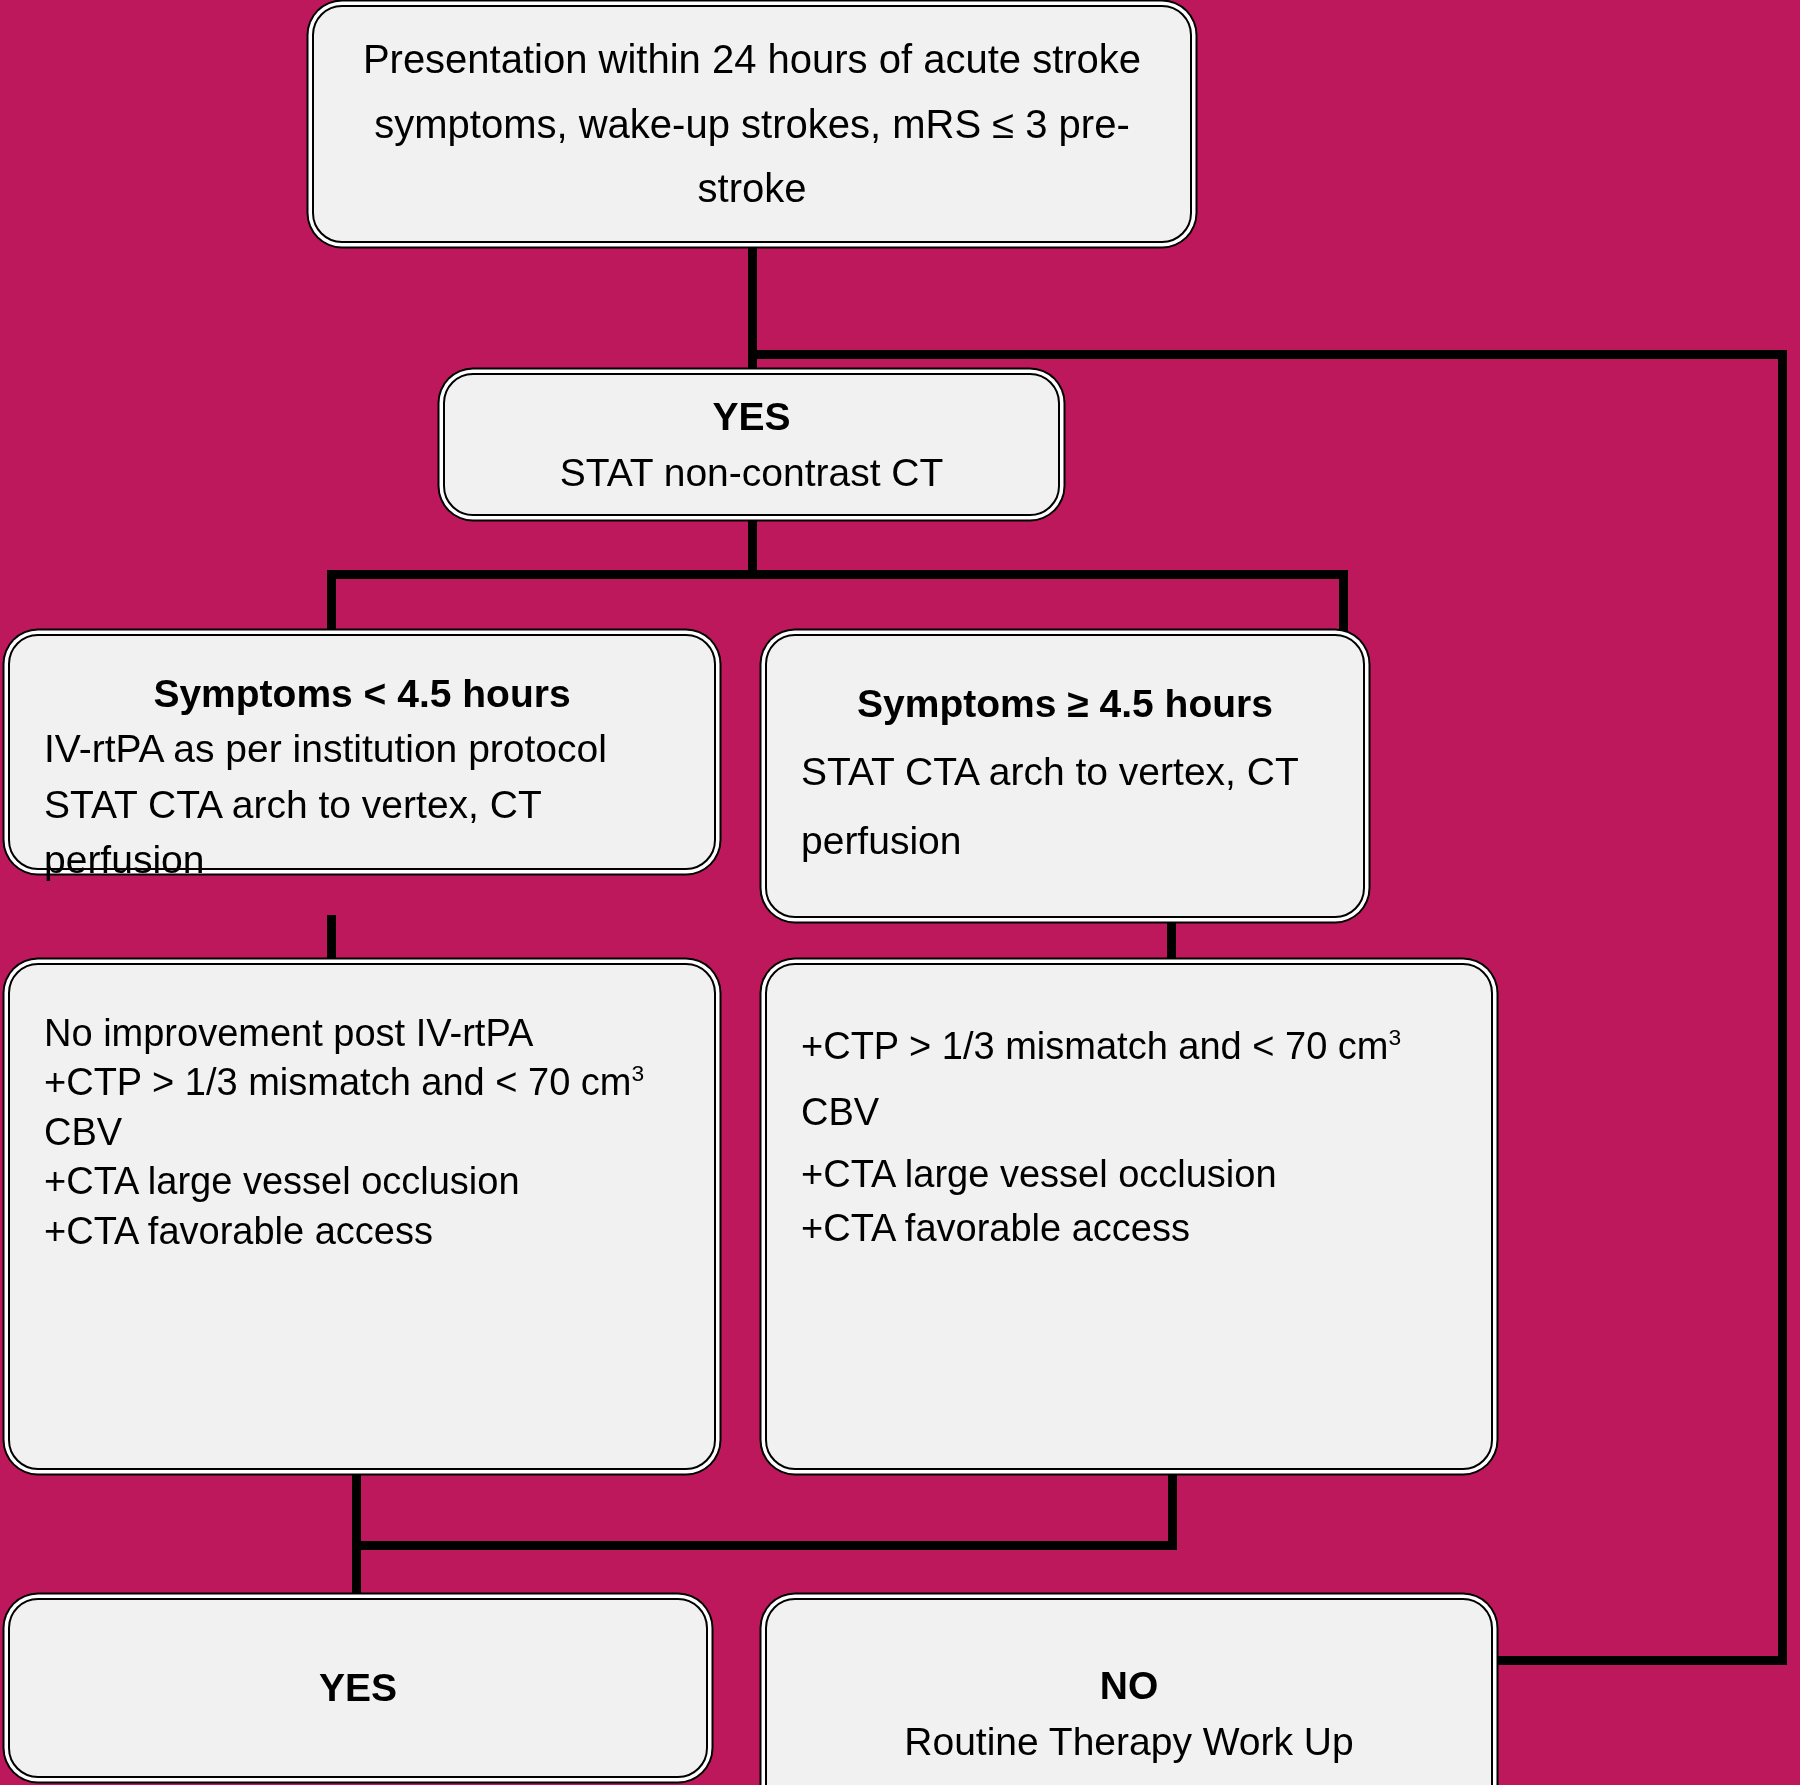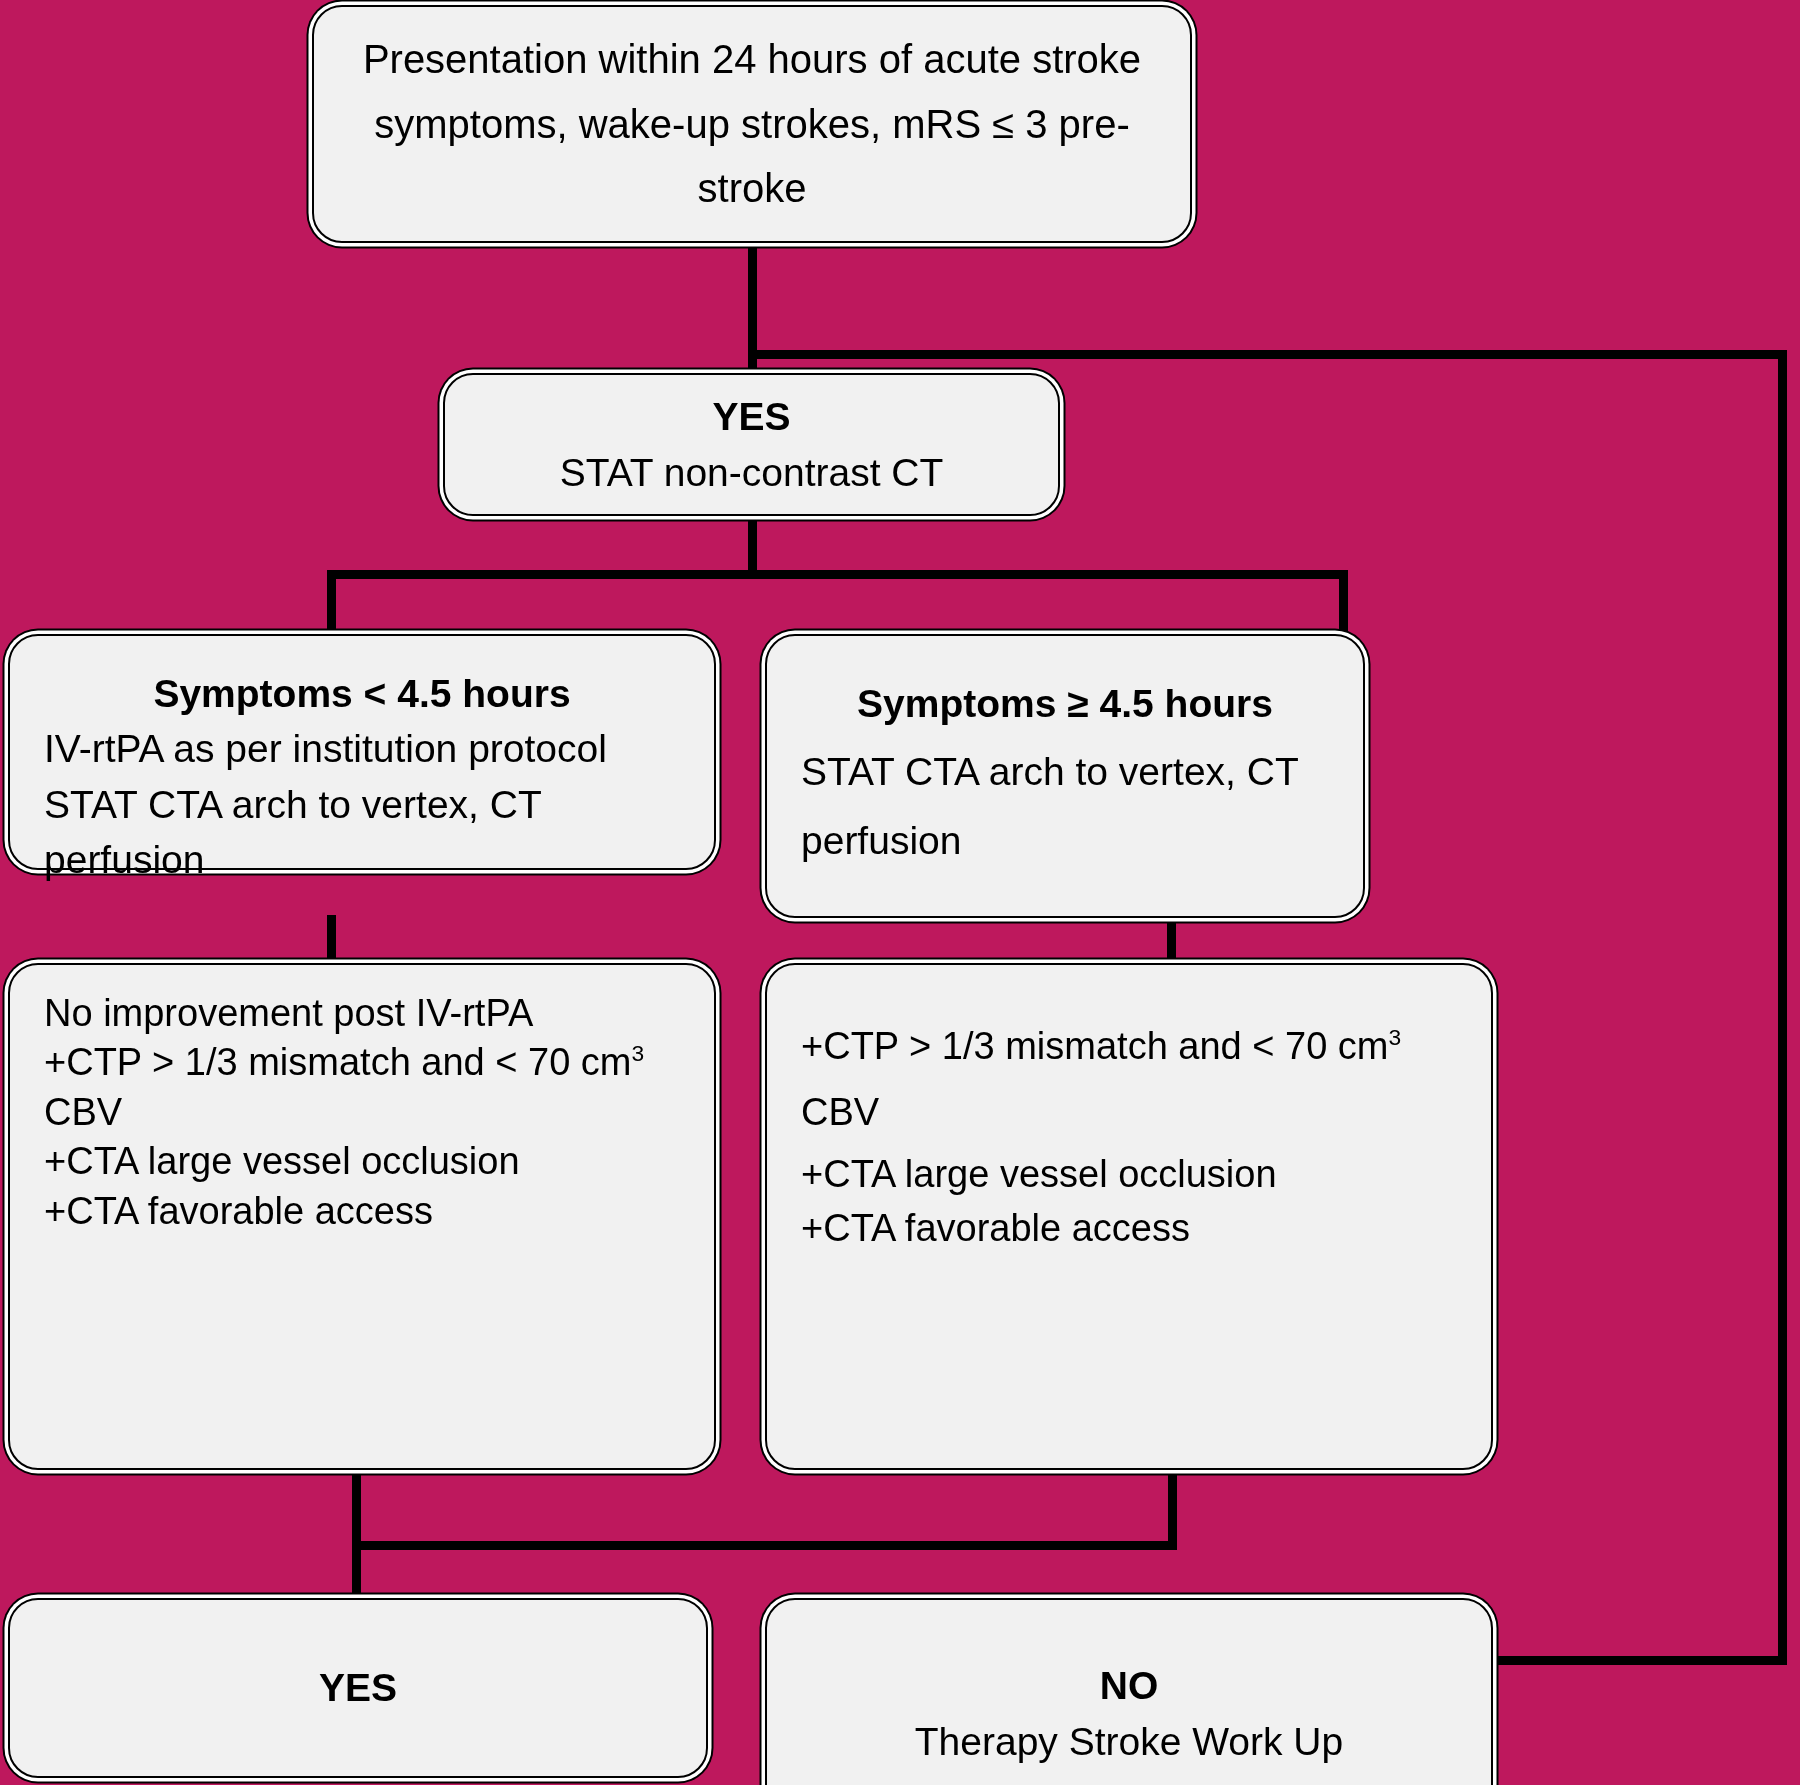--- a/index.html
+++ b/index.html
@@ -111,37 +111,37 @@
     <div class="body txt-39 pad-h">STAT CTA arch to vertex, CT</div>
     <div class="body txt-39 pad-h">perfusion</div>
   </div>
 
   <div class="node" style="left:765px; top:634px; width:600px; height:284px; justify-content:flex-start; padding-top:40px;gap:13px;">
     <div class="hdr txt-39 pad-h">Symptoms ≥ 4.5 hours</div>
     <div class="body txt-39 pad-h">STAT CTA arch to vertex, CT</div>
     <div class="body txt-39 pad-h">perfusion</div>
   </div>
 
-  <div class="node" style="left:8px; top:963px; width:708px; height:507px; justify-content:flex-start; padding-top:24px;">
+  <div class="node" style="left:8px; top:963px; width:708px; height:507px; justify-content:flex-start; padding-top:44px;">
     <div class="body txt-38 pad-h">No improvement post IV-rtPA</div>
     <div class="body txt-38 pad-h"><span>+CTP &gt; 1/3 mismatch and &lt; 70 cm</span><sup>3</sup></div>
     <div class="body txt-38 pad-h">CBV</div>
     <div class="body txt-38 pad-h">+CTA large vessel occlusion</div>
     <div class="body txt-38 pad-h">+CTA favorable access</div>
   </div>
 
   <div class="node" style="left:765px; top:963px; width:728px; height:507px; justify-content:flex-start; padding-top:52px;">
     <div class="body txt-38 pad-h" style="line-height:1.55;"><span>+CTP &gt; 1/3 mismatch and &lt; 70 cm</span><sup>3</sup></div>
     <div class="body txt-38 pad-h" style="line-height:1.90;">CBV</div>
     <div class="body txt-38 pad-h" style="line-height:1.42;">+CTA large vessel occlusion</div>
     <div class="body txt-38 pad-h" style="line-height:1.42;">+CTA favorable access</div>
   </div>
 
   <div class="node" style="left:8px; top:1598px; width:700px; height:180px;">
     <div class="hdr txt-39 pad-h">YES</div>
   </div>
 
   <div class="node" style="left:765px; top:1598px; width:728px; height:231px;">
     <div class="hdr txt-39 pad-h">NO</div>
-    <div class="ctr txt-39 pad-h">Therapy Stroke Work Up</div>
+    <div class="ctr txt-39 pad-h">Routine Therapy Work Up</div>
   </div>
 
 </div>
 
 </body></html>

